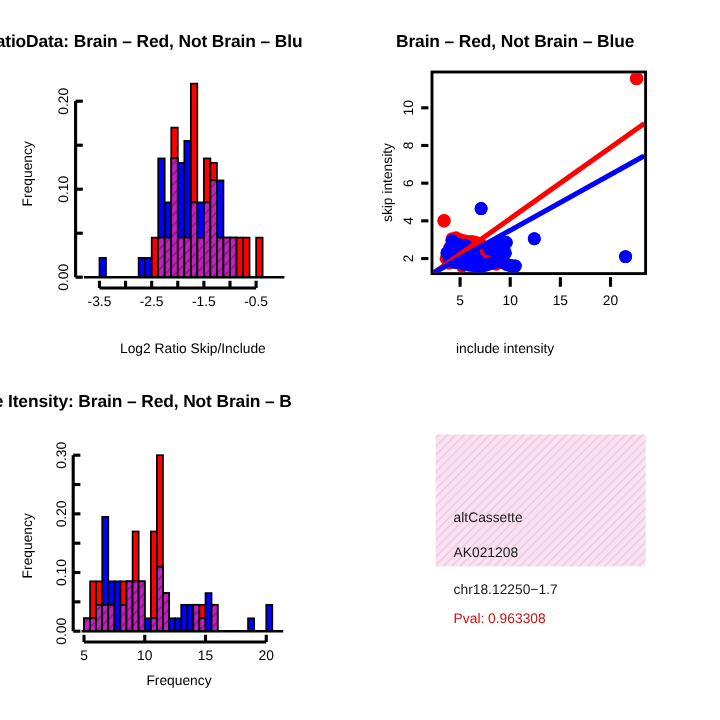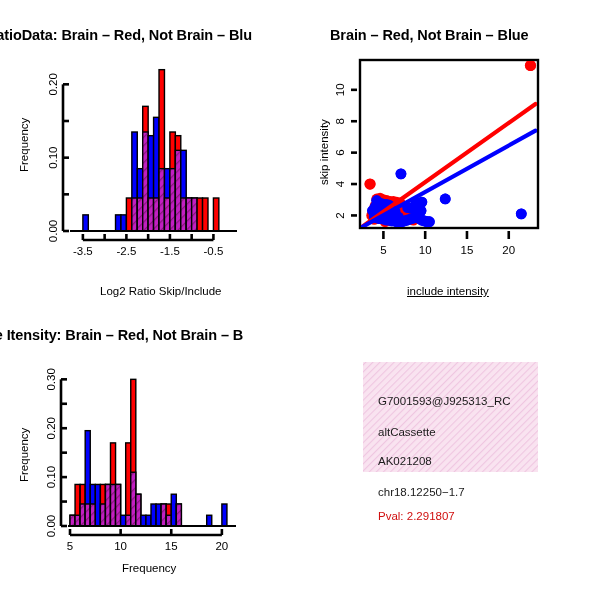--- a/index.html
+++ b/index.html
@@ -103,21 +103,21 @@
       </g>
   </svg>
 </div>
 
 <div class="panel" style="left:300px;top:0;width:300px;height:300px;">
 
   <div class="ptitle" style="position:absolute;left:30px;top:27px;">Brain – Red, Not Brain – Blue</div>
 
   <div class="vlabel rot90" style="left:18px;top:185px;">skip intensity</div>
 
-  <div class="axlabel" style="position:absolute;left:107px;top:285px;text-decoration:underline;">include intensity</div>
+  <div class="axlabel" style="position:absolute;left:80px;top:285px;">include intensity</div>
 
   <svg id="svg-scatter" width="300" height="300" style="position:absolute;left:0;top:0;">
     <g id="g-scatter">
         <rect x="60" y="60" width="178" height="168" fill="none" stroke="#000" stroke-width="2.4"></rect>
         <clipPath id="scClip">
           <rect x="61" y="61" width="176" height="166"></rect>
         </clipPath>
         <g clip-path="url(#scClip)">
           <circle cx="100.94835680751173" cy="173.8317757009346" r="5.4" fill="#0000FF"></circle>
           <circle cx="145.2394366197183" cy="198.9532710280374" r="5.4" fill="#0000FF"></circle>
@@ -364,19 +364,18 @@
   <svg width="300" height="300" style="position:absolute;left:0;top:0;">
     <defs>
       <pattern id="hatchPink" width="5" height="5" patternTransform="rotate(45)" patternUnits="userSpaceOnUse">
         <rect width="5" height="5" fill="#F9E3F0"></rect>
         <line x1="0" y1="0" x2="0" y2="5" stroke="#EFC6E1" stroke-width="2.2"></line>
       </pattern>
     </defs>
     <rect x="63" y="62" width="175" height="110" fill="url(#hatchPink)"></rect>
   </svg>
   <div id="info-lines" style="position:absolute;left:0;top:0;width:300px;height:300px;overflow:hidden;">
-  <div class="infotext" style="left: 78px; top: 95px;">G7001593@J925313_RC</div>
       <div class="infotext" style="left: 78px; top: 126px;">altCassette</div>
       <div class="infotext" style="left: 78px; top: 155px;">AK021208</div>
       <div class="infotext" style="left: 78px; top: 186px; text-align: center;">chr18.12250−1.7</div>
-      <div class="infotext pval" style="left: 78px; top: 210px;">Pval: 2.291807</div>
+      <div class="infotext pval" style="left: 78px; top: 210px;">Pval: 0.963308</div>
     </div>
 </div>
 
 </body></html>

